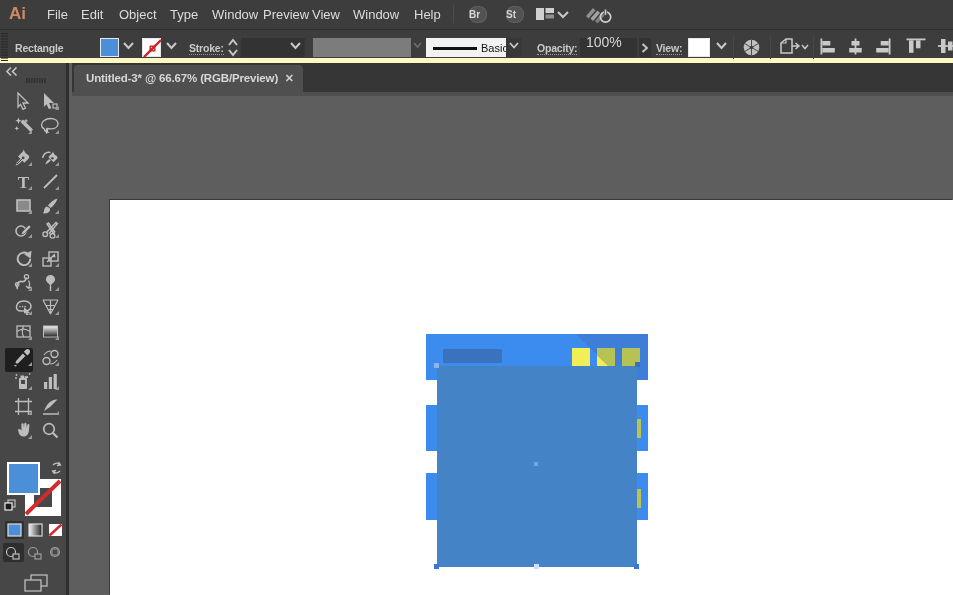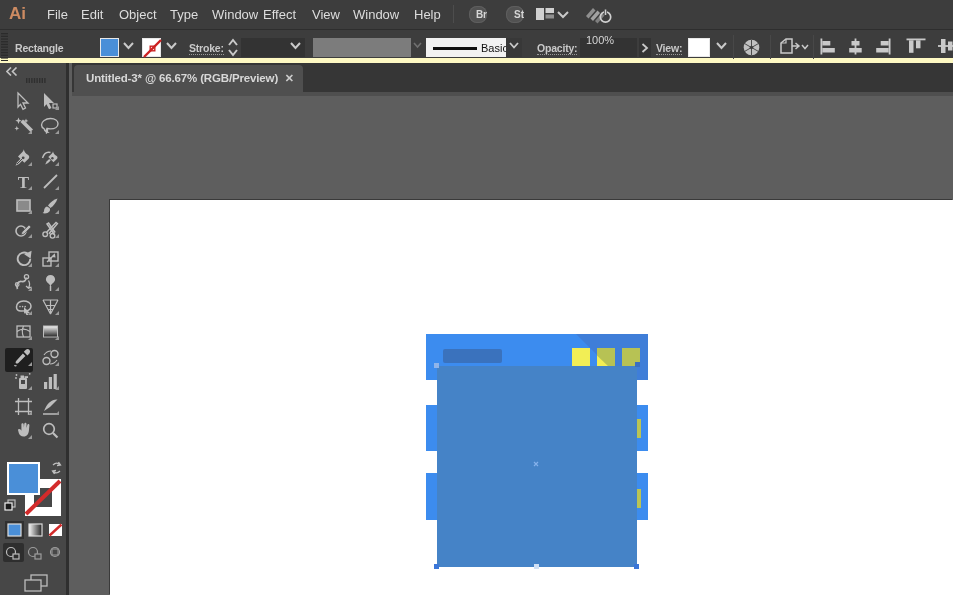--- a/index.html
+++ b/index.html
@@ -6,21 +6,21 @@
 html,body { width:953px; height:595px; overflow:hidden; background:#5e5e5e;
   font-family:"Liberation Sans", sans-serif; }
 #app { position:absolute; left:0; top:0; width:953px; height:531px; }
 .abs { position:absolute; }
 
 
 #menubar { left:0; top:0; width:953px; height:29px; background:#3d3d3d; }
 #ailogo { left:9px; top:4px; font-size:17px; font-weight:bold; color:#cd8b62; }
 .menu { top:7px; font-size:13px; color:#dddddd; }
 .appbtn { top:6px; width:18px; height:17px; background:#525252; border-radius:8px;
-  color:#d6d6d6; font-size:10px; font-weight:bold; text-align:right; line-height:17px;
+  color:#d6d6d6; font-size:10px; font-weight:bold; text-align:left; line-height:17px;
   box-shadow:0 0 0 1px #5e5e5e inset; }
 
 
 #controlbar { left:0; top:29px; width:953px; height:34px; background:#3d3d3d;
   border-top:1px solid #2e2e2e; border-bottom:5px solid #fef9c3; }
 .cb-label { top:12px; font-size:10.5px; font-weight:bold; letter-spacing:-0.2px; color:#c9c9c9; }
 .cb-label-u { border-bottom:1px dotted #9a9a9a; padding-bottom:0px; }
 .swatch { top:8px; width:19px; height:19px; border:1px solid #e8e8e8; }
 .darkbox { top:8px; height:19px; background:#333333; }
 .chev { top:12px; }
@@ -44,21 +44,21 @@
 <body>
 <div id="app">
 
   <div id="menubar" class="abs">
     <div id="ailogo" class="abs">Ai</div>
     <div class="menu abs" style="left:47px">File</div>
     <div class="menu abs" style="left:81px">Edit</div>
     <div class="menu abs" style="left:119px">Object</div>
     <div class="menu abs" style="left:170px">Type</div>
     <div class="menu abs" style="left:212px">Window</div>
-    <div class="menu abs" style="left:263px">Effect</div>
+    <div class="menu abs" style="left:263px">Preview</div>
     <div class="menu abs" style="left:312px">View</div>
     <div class="menu abs" style="left:353px">Window</div>
     <div class="menu abs" style="left:414px">Help</div>
     <div class="abs" style="left:453px;top:5px;width:1px;height:18px;background:#4d4d4d"></div>
     <div class="appbtn abs" style="left:469px">Br</div>
     <div class="appbtn abs" style="left:506px">St</div>
     <svg class="abs" style="left:536px;top:8px" width="18" height="14" viewBox="0 0 18 14">
       <rect x="0" y="0" width="8" height="12" fill="#d0d0d0"></rect>
       <rect x="9.5" y="0" width="8.5" height="5" fill="#d0d0d0"></rect>
       <rect x="9.5" y="6.5" width="8.5" height="4" fill="#909090"></rect>
@@ -123,21 +123,21 @@
     <div class="abs" style="left:426px;top:8px;width:80px;height:19px;background:#f2f2f2"></div>
     <div class="abs" style="left:433px;top:16.5px;width:44px;height:3px;background:#111"></div>
     <div class="abs" style="left:481px;top:12px;font-size:11px;color:#111">Basic</div>
     <div class="abs" style="left:506px;top:8px;width:16px;height:19px;background:#383838"></div>
     <svg class="chev abs" style="left:509px" width="10" height="7" viewBox="0 0 10 7">
       <path d="M1,1 L5,5.5 L9,1" stroke="#c9c9c9" stroke-width="1.8" fill="none"></path>
       </svg>
     <div class="cb-label abs" style="left:537px"><span class="cb-label-u">Opacity:</span></div>
     <div class="darkbox abs" style="left:580px;width:57px"></div>
     <div class="darkbox abs" style="left:639px;width:12px"></div>
-    <div class="abs" style="left:586px;top:4px;font-size:11px;color:#d6d6d6">100%</div>
+    <div class="abs" style="left:586px;top:4px;font-size:14px;color:#d6d6d6">100%</div>
     <svg class="abs" style="left:641px;top:13px" width="8" height="10" viewBox="0 0 8 10">
       <path d="M1.5,1 L6,5 L1.5,9" stroke="#c9c9c9" stroke-width="1.8" fill="none"></path>
       </svg>
     <div class="cb-label abs" style="left:656px"><span class="cb-label-u">View:</span></div>
     <div class="swatch abs" style="left:688px;width:22px;background:#ffffff"></div>
     <svg class="chev abs" style="left:716px" width="11" height="8" viewBox="0 0 11 8">
       <path d="M1,1 L5.5,6 L10,1" stroke="#c9c9c9" stroke-width="2" fill="none"></path>
       </svg>
     <div class="abs" style="left:733px;top:5px;width:1px;height:24px;background:#484848"></div>
     <svg class="abs" style="left:743px;top:9px" width="17" height="17" viewBox="0 0 17 17">

